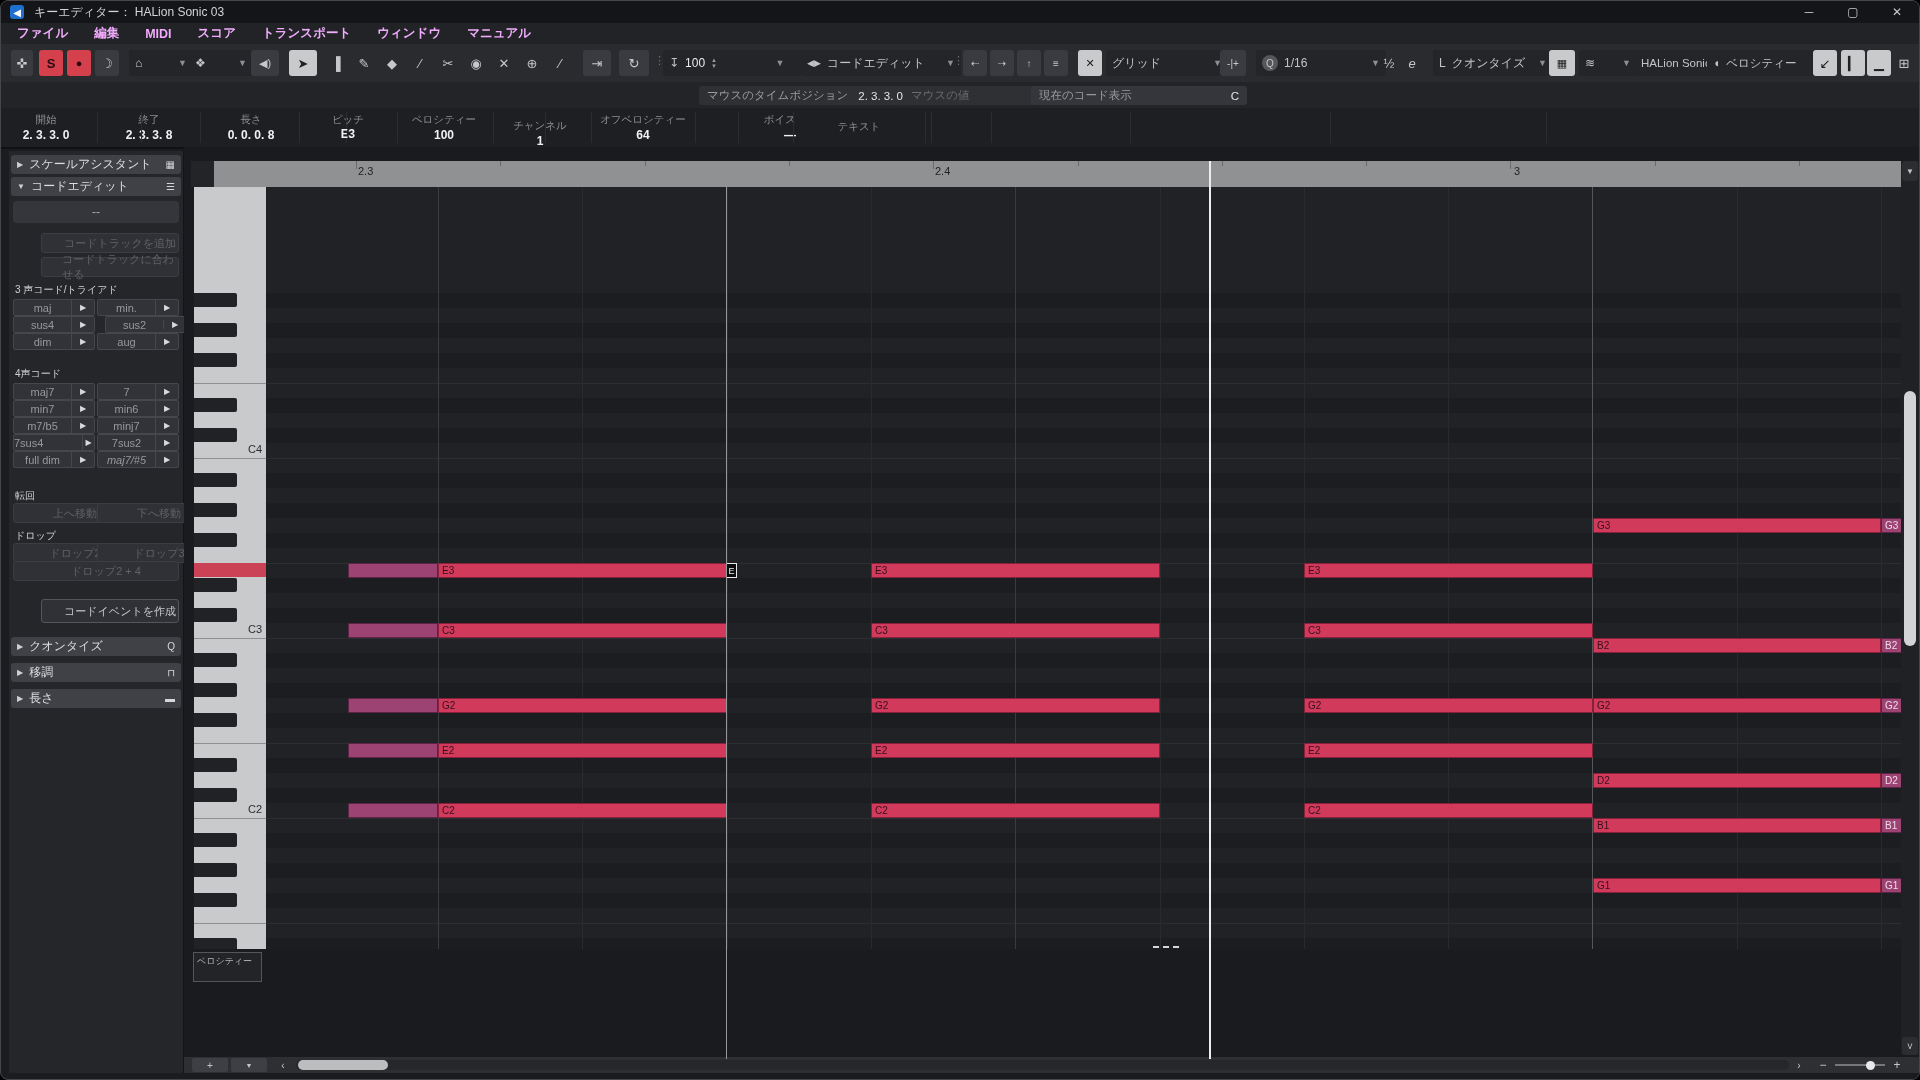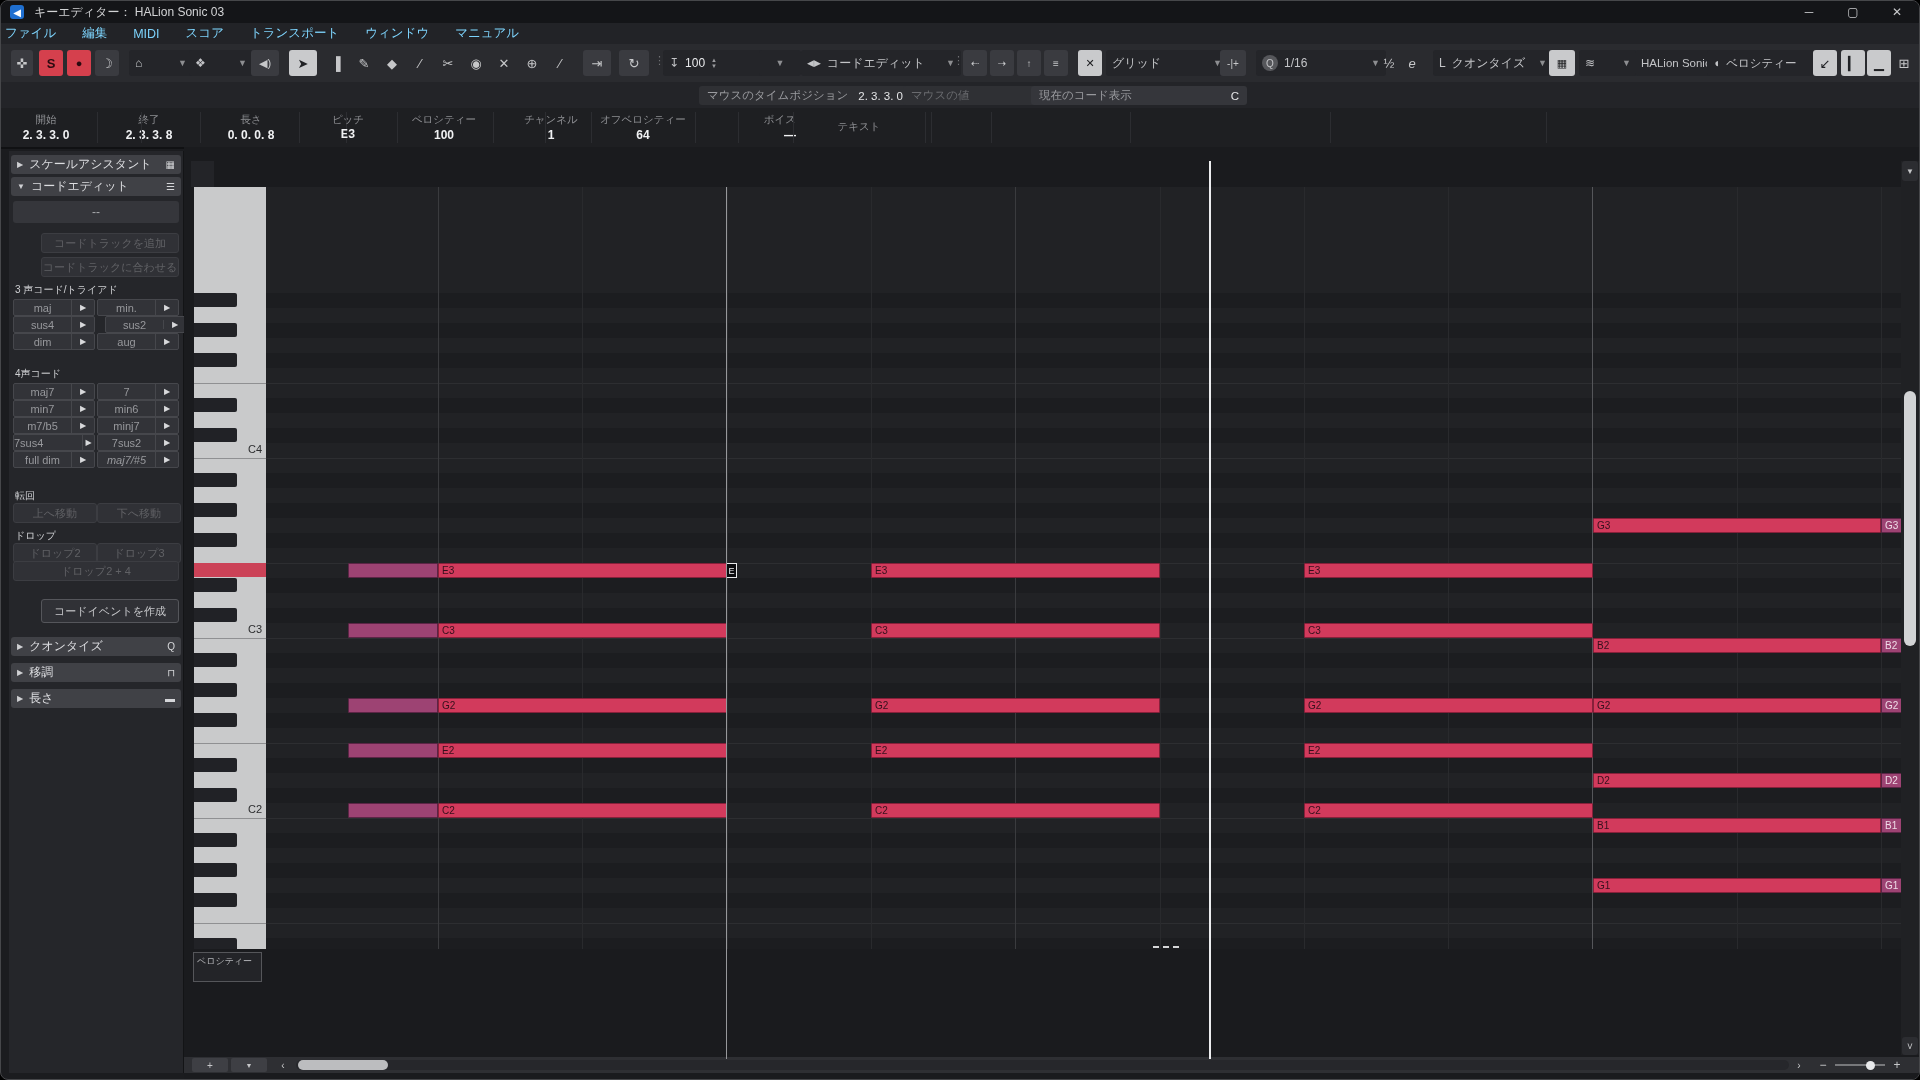--- a/index.html
+++ b/index.html
@@ -3,21 +3,21 @@
 <meta charset="utf-8">
 <style>
   html,body{margin:0;padding:0;background:#000;width:1920px;height:1080px;overflow:hidden;
     font-family:"Liberation Sans","DejaVu Sans",sans-serif;}
   .window{position:absolute;inset:0;background:#1b1c1f;border:1px solid #46474a;border-radius:8px;overflow:hidden;}
   .abs{position:absolute;}
   
   .titlebar{position:absolute;left:0;top:0;right:0;height:22px;background:#141518;display:flex;align-items:center;color:#d2d3d5;font-size:12px;}
   .appicon{width:14px;height:14px;border-radius:3px;background:#1f6fd0;margin:0 10px 0 9px;display:flex;align-items:center;justify-content:center;color:#fff;font-size:10px;font-weight:bold;}
   .wctl{position:absolute;top:0;height:22px;width:44px;display:flex;align-items:center;justify-content:center;color:#c9cacc;font-size:12px;}
-  .menubar{position:absolute;left:0;top:22px;right:0;height:21px;background:#222327;display:flex;align-items:center;gap:26px;padding-left:4px;color:#7dd3fc;font-size:12.5px;}
+  .menubar{position:absolute;left:0;top:22px;right:0;height:21px;background:#222327;display:flex;align-items:center;gap:26px;padding-left:16px;color:#f0abfc;font-size:12.5px;font-weight:bold;}
   .menubar span{cursor:default;}
   
   .toolbar{position:absolute;left:0;top:43px;right:0;height:38px;background:#2a2b2f;border-bottom:1px solid #1a1b1d;}
   .tbtn{position:absolute;top:6px;height:26px;background:#3a3b40;border-radius:3px;color:#c6c7c9;display:flex;align-items:center;justify-content:center;font-size:13px;}
   .tbtn.flat{background:transparent;}
   .tbtn.active{background:#c9cacc;color:#202124;}
   .tbtn.red{background:#d5404d;color:#2a0a10;font-weight:bold;}
   .dd{position:absolute;top:6px;height:26px;background:#242529;border-radius:3px;color:#c3c4c7;display:flex;align-items:center;font-size:12px;padding:0 6px;gap:6px;}
   .dd .car{color:#8d8e91;font-size:9px;margin-left:auto;}
   .dots3{position:absolute;top:10px;color:#6f7073;font-size:11px;letter-spacing:0;}
@@ -30,21 +30,21 @@
   .icol{position:absolute;top:0;height:100%;display:flex;flex-direction:column;align-items:center;justify-content:center;gap:1px;}
   .icol .lab{font-size:10.5px;color:#8e8f93;}
   .icol .val{font-size:12px;color:#f0f1f3;font-weight:bold;}
   .isep{position:absolute;top:4px;bottom:4px;width:1px;background:#2c2d31;}
   
   .sidebar{position:absolute;left:8px;top:150px;width:174px;bottom:6px;background:#25262a;border-right:1px solid #131416;}
   .ph{position:absolute;left:2px;right:2px;height:19px;background:#404146;border-radius:3px;display:flex;align-items:center;padding:0 6px;color:#dcdde0;font-size:12px;gap:6px;}
   .ph .tri{font-size:8px;color:#cfd0d3;}
   .ph .ric{margin-left:auto;color:#d5d6d9;font-size:10px;}
   .dispbox{position:absolute;left:4px;right:4px;height:22px;background:#35363b;border-radius:3px;display:flex;align-items:center;justify-content:center;color:#a9aaae;font-size:12px;}
-  .sbtn{position:absolute;height:18px;background:#303136;border:1px solid #3c3d42;border-radius:3px;display:flex;align-items:center;justify-content:center;font-size:11px;color:#606165;}
+  .sbtn{position:absolute;height:18px;background:#303136;border:1px solid #3c3d42;border-radius:3px;display:flex;align-items:center;justify-content:center;font-size:11px;color:#606165;padding-left:20px;}
   .slab{position:absolute;color:#cfd0d3;font-size:10px;}
   .cbtn{position:absolute;height:15px;background:#323338;border:1px solid #46474c;border-radius:2px;display:flex;color:#97989c;font-size:11px;}
   .cbtn .t{flex:1;display:flex;align-items:center;justify-content:center;}
   .cbtn .a{width:22px;border-left:1px solid #46474c;display:flex;align-items:center;justify-content:center;color:#d8d9db;font-size:8px;}
   
   .editor{position:absolute;left:183px;top:146px;right:0;bottom:0;background:#1a1b1e;}
   .ruler{position:absolute;left:30px;top:14px;right:18px;height:26px;background:#909193;border-bottom:1px solid #5c5d5f;overflow:hidden;}
   .rmark{position:absolute;top:4px;font-size:11px;color:#232323;}
   .rtick{position:absolute;top:0;width:1px;background:#6a6b6d;}
   .keys{position:absolute;left:10px;top:40px;width:72px;height:762px;background:#c9cacb;overflow:hidden;}
@@ -245,21 +245,21 @@
       <div class="icol" style="left: 292px; width: 110px; font-family: Liberation Mono, monospace;">
         <div class="lab">ピッチ</div>
         <div class="val">E3</div>
       </div>
       <div class="isep" style="left: 544px;"></div>
       <div class="icol" style="left: 388px; width: 110px;">
         <div class="lab">ベロシティー</div>
         <div class="val">100</div>
       </div>
       <div class="isep" style="left: 737px;"></div>
-      <div class="icol" style="left: 495px; width: 110px;">
+      <div class="icol" style="left: 484px; width: 110px; margin-top: 6px;">
         <div class="lab">チャンネル</div>
         <div class="val">1</div>
       </div>
       <div class="isep" style="left: 930px;"></div>
       <div class="icol" style="left: 587px; width: 110px;">
         <div class="lab">オフベロシティー</div>
         <div class="val">64</div>
       </div>
       <div class="isep" style="left: 1129px;"></div>
       <div class="icol" style="left: 685px; width: 110px; align-items: flex-end;">
@@ -406,20 +406,36 @@
       </div>
     <div class="ph" style="top:538px;">
       <span class="tri">▶</span>
         <span>長さ</span>
         <span class="ric">▬</span>
       </div>
   </div>
 
   <div class="editor">
     <div class="abs" style="left:7px;top:14px;width:23px;height:26px;background:#232428;"></div>
+    <div class="ruler" id="ruler">
+        <div class="rtick" style="left: 142px; height: 8px;"></div>
+        <div class="rtick" style="left: 286.3px; height: 5px;"></div>
+        <div class="rtick" style="left: 430.6px; height: 5px;"></div>
+        <div class="rtick" style="left: 574.9px; height: 5px;"></div>
+        <div class="rtick" style="left: 719.2px; height: 8px;"></div>
+        <div class="rtick" style="left: 863.5px; height: 5px;"></div>
+        <div class="rtick" style="left: 1007.8px; height: 5px;"></div>
+        <div class="rtick" style="left: 1152.1px; height: 5px;"></div>
+        <div class="rtick" style="left: 1296.4px; height: 8px;"></div>
+        <div class="rtick" style="left: 1440.7px; height: 5px;"></div>
+        <div class="rtick" style="left: 1585px; height: 5px;"></div>
+        <div class="rmark" style="left: 144px;">2.3</div>
+        <div class="rmark" style="left: 721px;">2.4</div>
+        <div class="rmark" style="left: 1300px;">3</div>
+      </div>
     <div class="keys" id="keys">
         <div class="kblack" style="top: 750.5px; height: 14px;"></div>
         <div class="kline" style="top: 735.5px;"></div>
         <div class="kblack" style="top: 705.5px; height: 14px;"></div>
         <div class="kblack" style="top: 675.5px; height: 14px;"></div>
         <div class="kblack" style="top: 645.5px; height: 14px;"></div>
         <div class="kline" style="top: 630.5px;"></div>
         <div class="kblack" style="top: 600.5px; height: 14px;"></div>
         <div class="kblack" style="top: 570.5px; height: 14px;"></div>
         <div class="kline" style="top: 555.5px;"></div>

